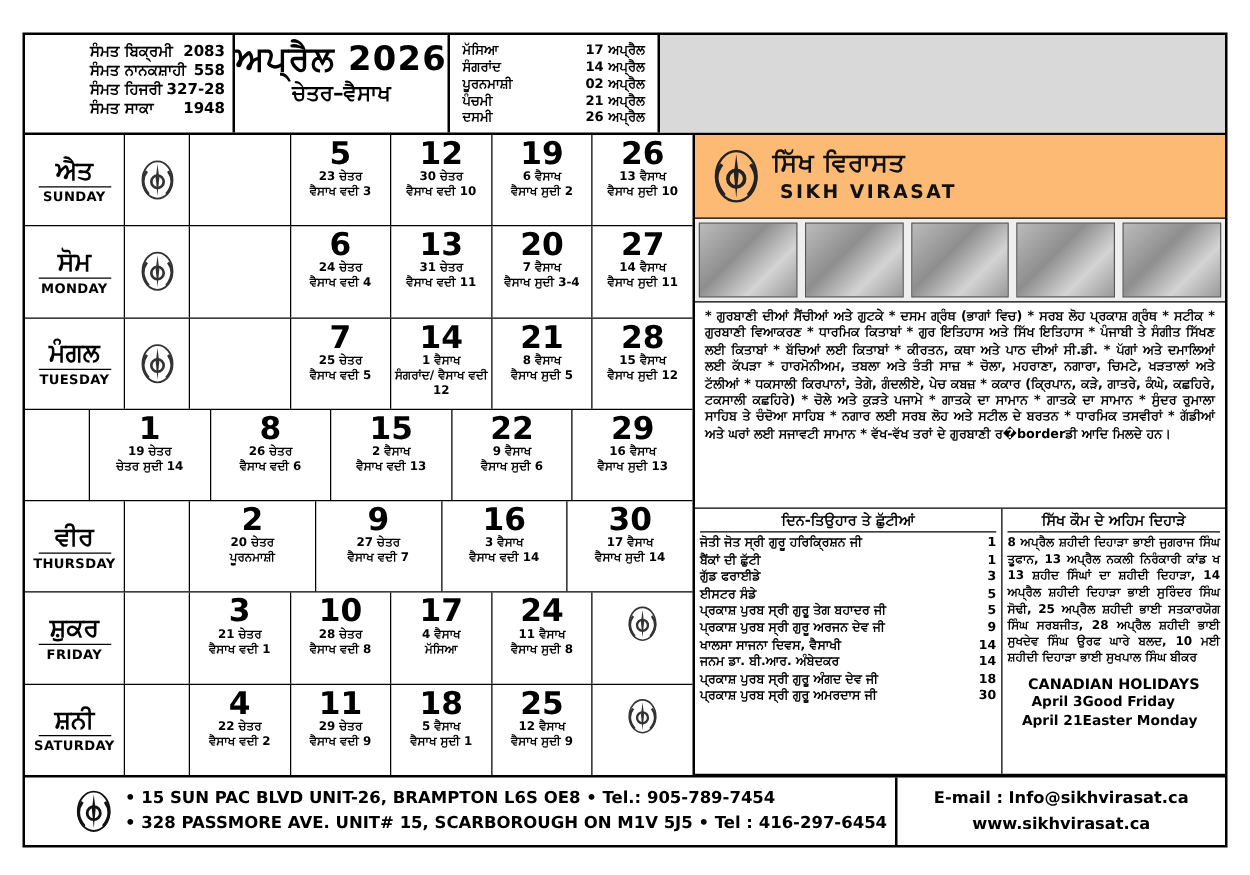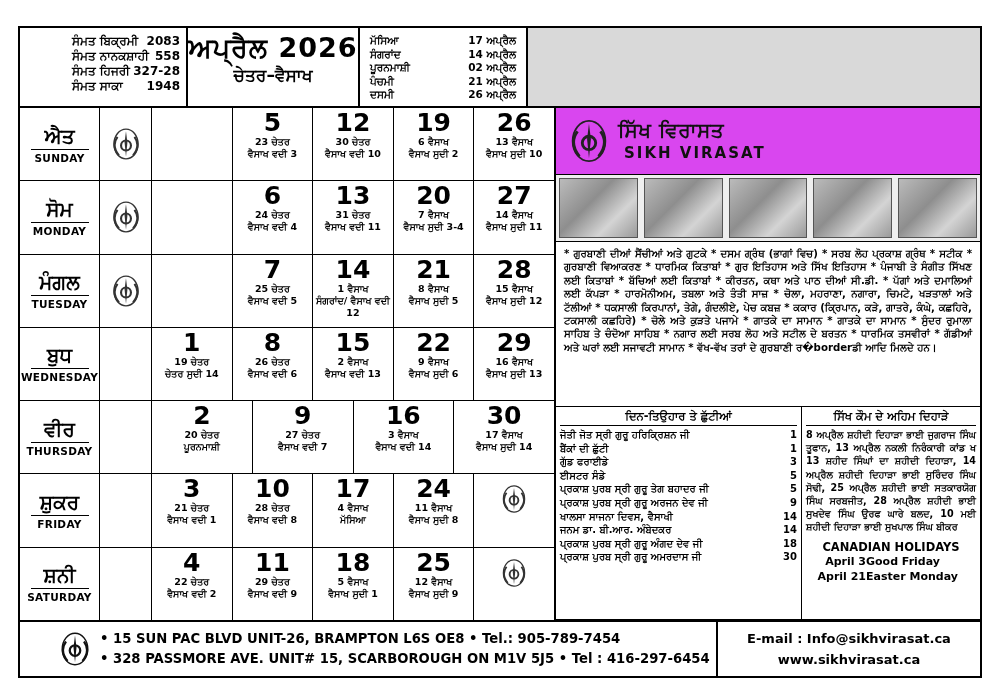--- a/index.html
+++ b/index.html
@@ -115,21 +115,21 @@
   .cell .l2{font-size:9.5px;font-weight:bold;line-height:12px;}
   .cell.empty .num{visibility:hidden;}
   .rightcol{
     flex:1;
     box-sizing:border-box;
     display:flex;flex-direction:column;
   }
   .banner{
     height:66px;
     border-bottom:1px solid #000;
-    background:#d946ef;
+    background:#fdba74;
     position:relative;
     overflow:hidden;
   }
   .banner .btitle{
     position:absolute;left:62px;top:10px;
     font-size:20px;font-weight:bold;line-height:24px;letter-spacing:0.5px;
     color:#111;
   }
   .banner .bsub{
     position:absolute;left:68px;top:36px;
@@ -398,24 +398,20 @@
             <div class="l2">ਵੈਸਾਖ ਸੁਦੀ 5</div>
           </div>
           <div class="cell">
             <div class="num">28</div>
             <div class="l1">15 ਵੈਸਾਖ</div>
             <div class="l2">ਵੈਸਾਖ ਸੁਦੀ 12</div>
           </div>
         </div>
 
         <div class="daterow">
-          <div class="dayname">
-            <div class="pa">ਬੁਧ</div>
-            <div class="en">WEDNESDAY</div>
-          </div>
           <div class="khanda-cell"></div>
           <div class="cell">
             <div class="num">1</div>
             <div class="l1">19 ਚੇਤਰ</div>
             <div class="l2">ਚੇਤਰ ਸੁਦੀ 14</div>
           </div>
           <div class="cell">
             <div class="num">8</div>
             <div class="l1">26 ਚੇਤਰ</div>
             <div class="l2">ਵੈਸਾਖ ਵਦੀ 6</div>

